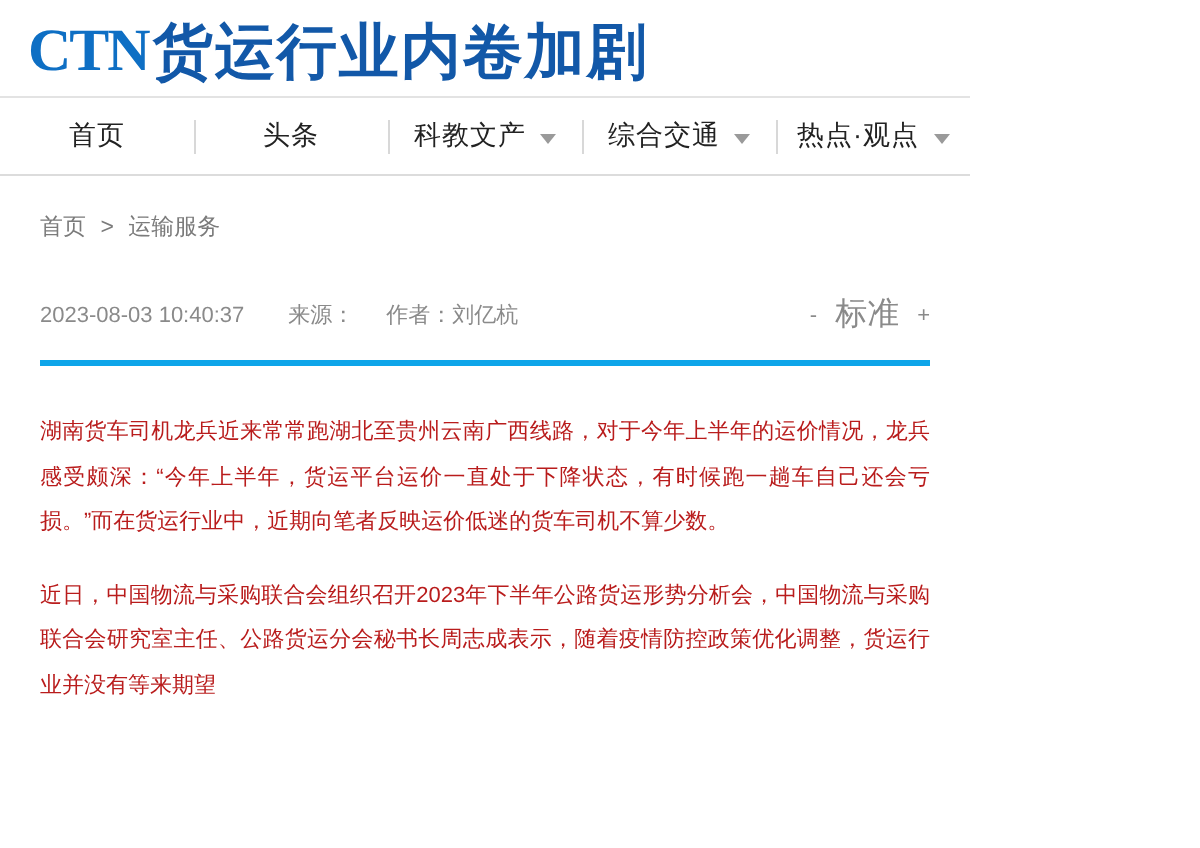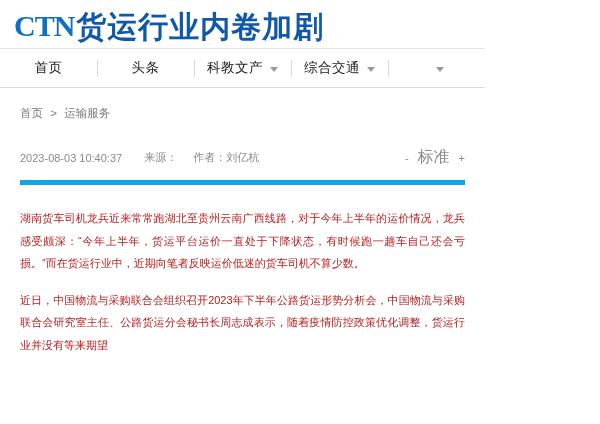--- a/index.html
+++ b/index.html
@@ -100,21 +100,21 @@
     letter-spacing: 0.5px;
     line-height: 1.3;
   }
 
   .meta-row {
     margin-top: 26px;
     display: flex;
     align-items: center;
     font-size: 11px;
     color: #8a8a8a;
-    border-bottom: 5px solid #0ea5e9;
+    border-bottom: 3px solid #0ea5e9;
     padding-bottom: 12px;
   }
   .meta-time { }
   .meta-source { margin-left: 22px; }
   .meta-author { margin-left: 16px; }
   .fontsize {
     margin-left: auto;
     display: flex;
     align-items: center;
     gap: 9px;
@@ -151,20 +151,21 @@
     </div>
     <div class="nav-item">
       <span class="nav-label">科教文产</span>
       <span class="caret"></span>
     </div>
     <div class="nav-item">
       <span class="nav-label">综合交通</span>
       <span class="caret"></span>
     </div>
     <div class="nav-item">
+      <span class="nav-label">热点·观点</span>
       <span class="caret"></span>
     </div>
   </div>
 
   <div class="content">
 
     <div class="breadcrumb">
       <span>首页</span>
       <span class="sep">&gt;</span>
       <span>运输服务</span>

